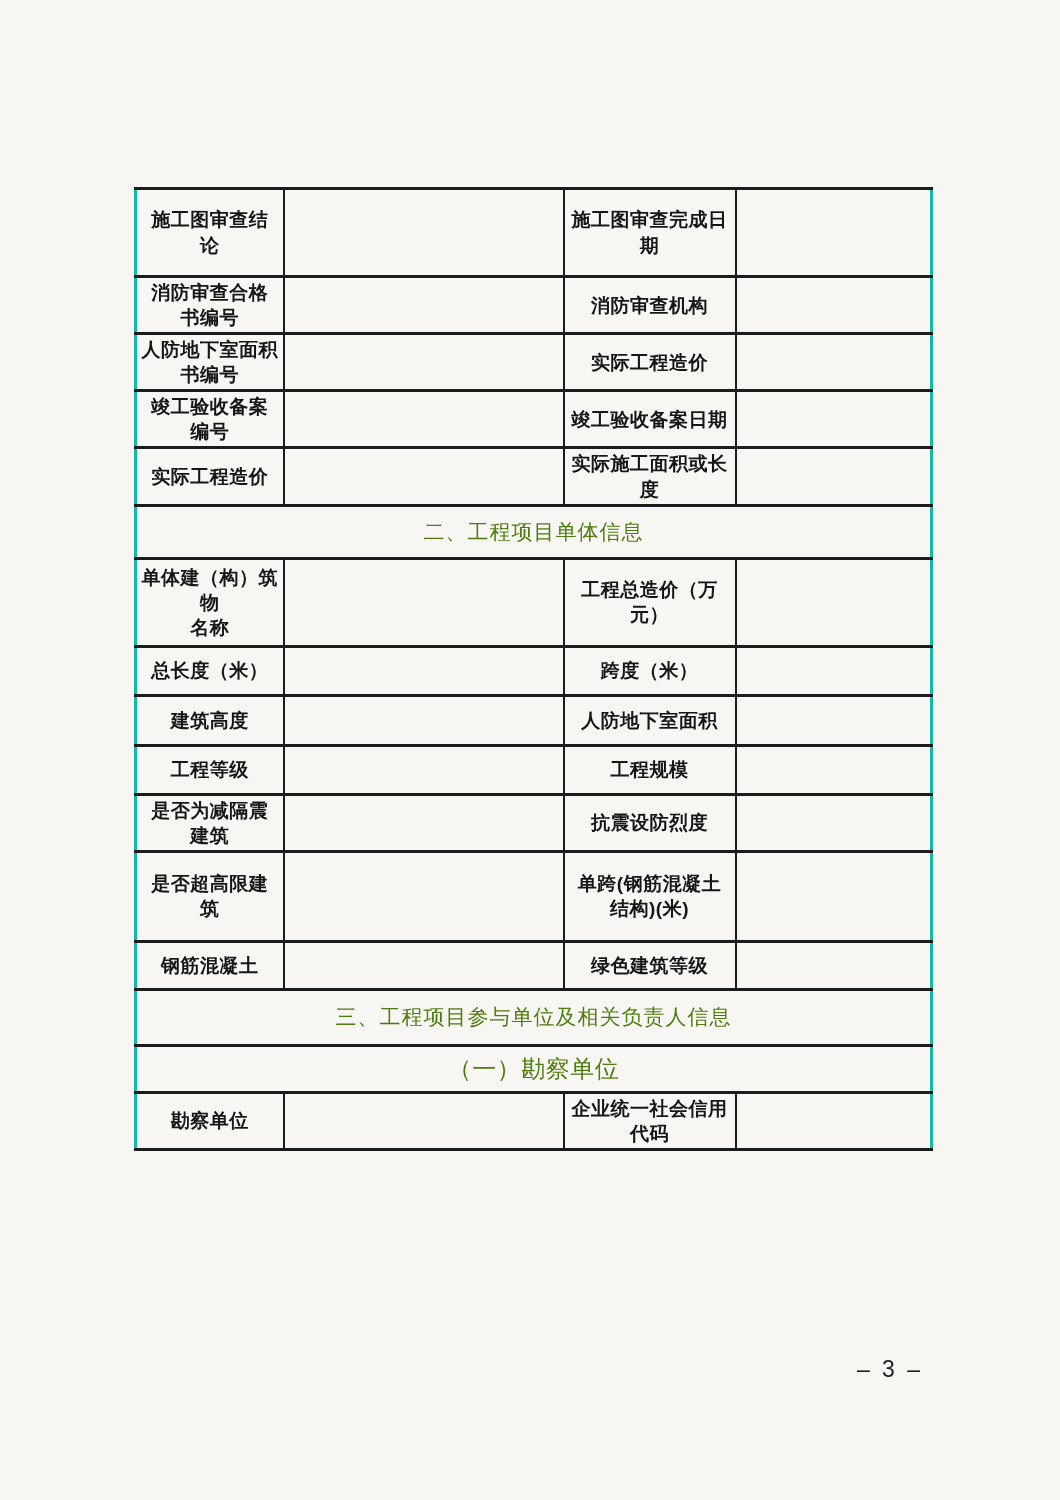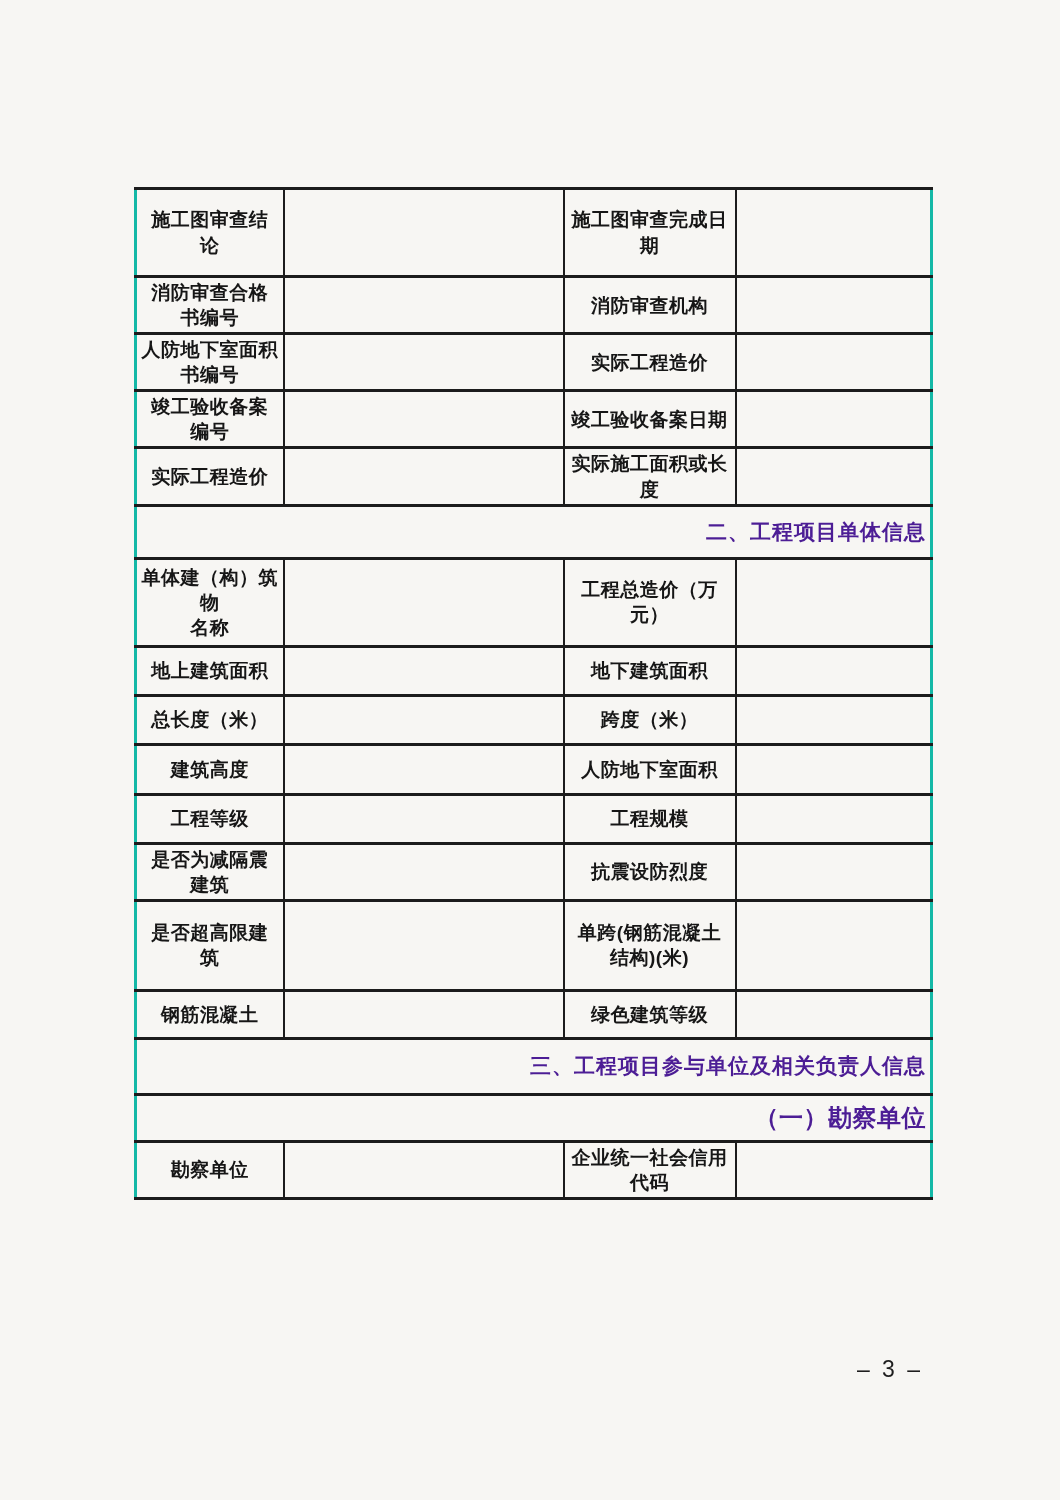--- a/index.html
+++ b/index.html
@@ -37,24 +37,24 @@
     font-weight: 700;
     font-size: 19px;
     color: #161616;
     text-align: center;
     line-height: 1.32;
     white-space: pre-line;
     letter-spacing: 0.5px;
   }
   .val { }
   .sec {
-    font-weight: 700;
+    font-weight: 400;
     font-size: 21px;
-    color: #4c1d95;
-    text-align: right;
+    color: #4d7c0f;
+    text-align: center;
     letter-spacing: 1px;
   }
   .sec.sub {
     font-size: 24px;
     letter-spacing: 0.5px;
   }
   .page-number {
     position: absolute;
     left: 850px;
     top: 1356px;
@@ -128,26 +128,20 @@
 
     <tr style="height:88px">
       <th class="lbl">单体建（构）筑
 物
 名称</th>
       <td class="val"></td>
       <th class="lbl">工程总造价（万元）</th>
       <td class="val"></td>
     </tr>
 
-    <tr style="height:49px">
-      <th class="lbl">地上建筑面积</th>
-      <td class="val"></td>
-      <th class="lbl">地下建筑面积</th>
-      <td class="val"></td>
-    </tr>
 
 
     <tr style="height:49px">
       <th class="lbl">总长度（米）</th>
       <td class="val"></td>
       <th class="lbl">跨度（米）</th>
       <td class="val"></td>
     </tr>
 
     <tr style="height:50px">

